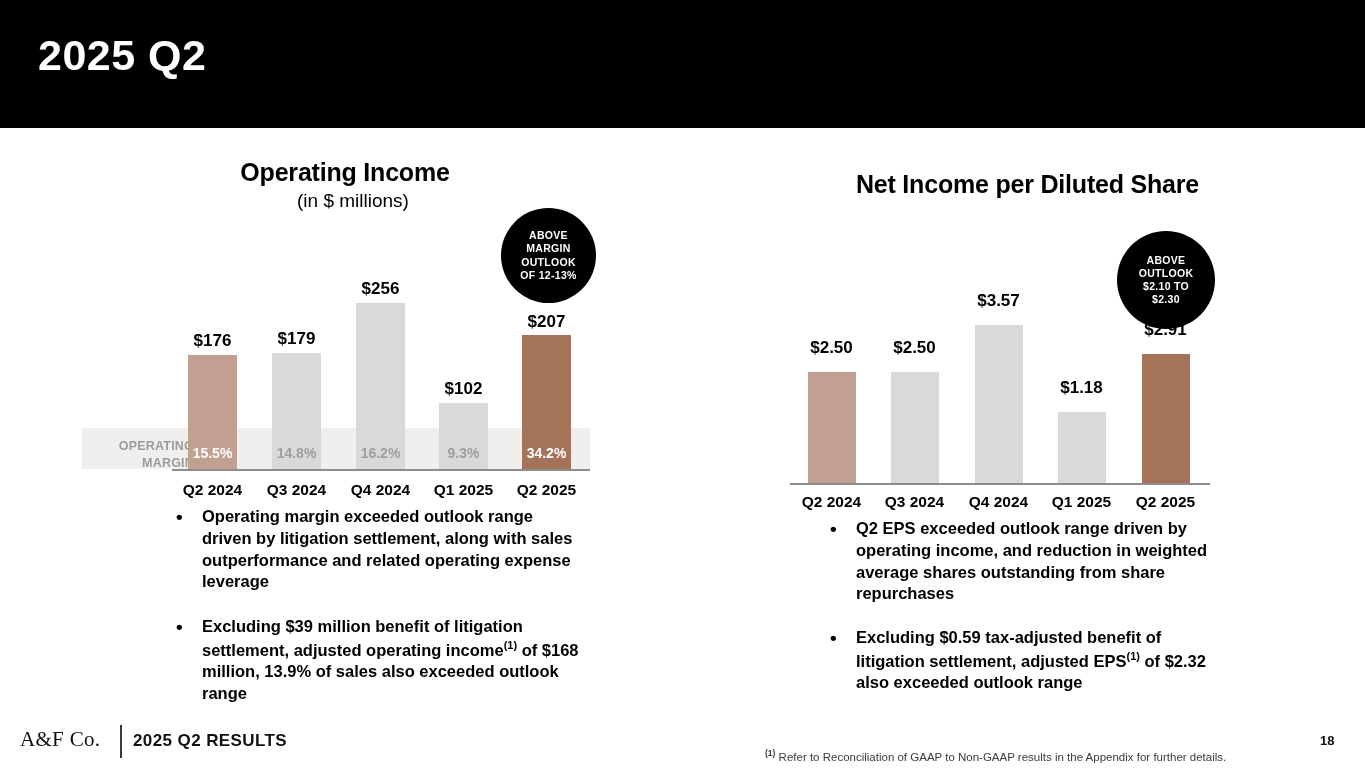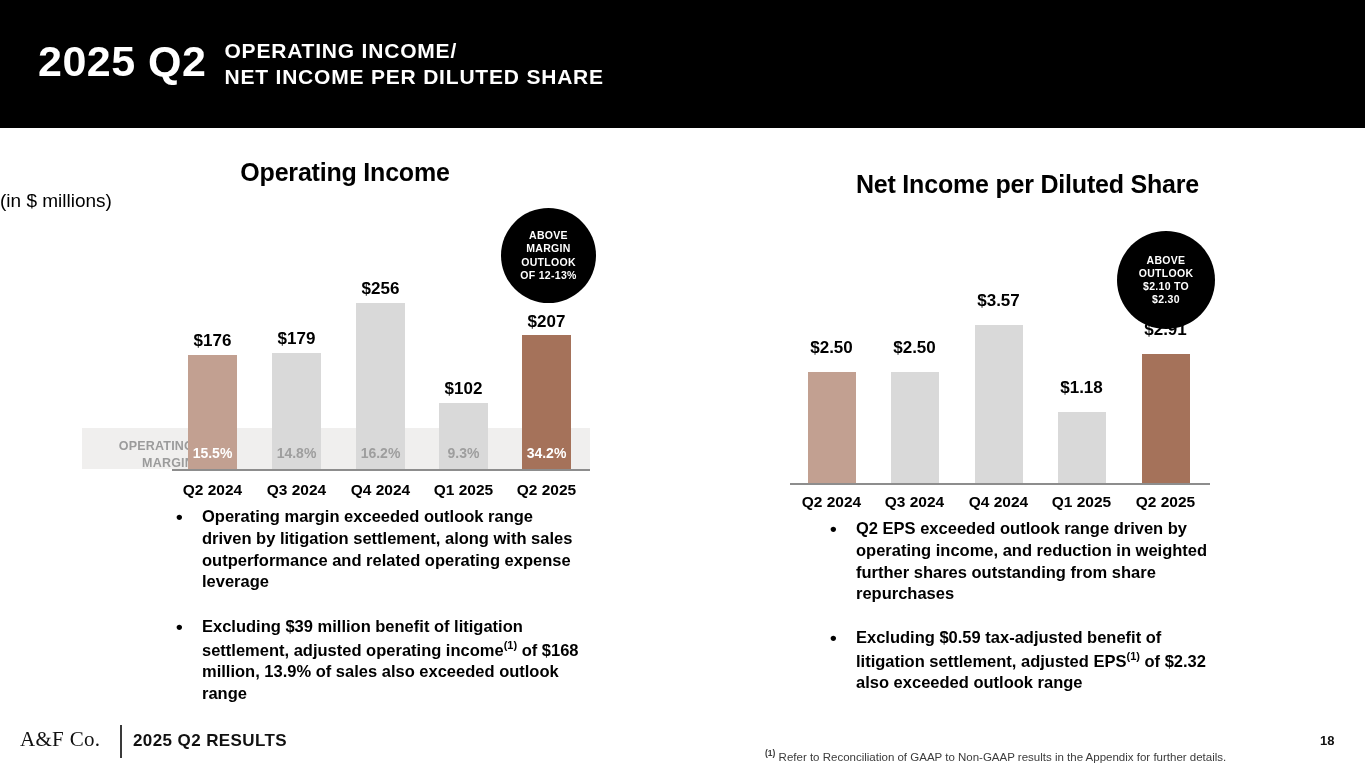--- a/index.html
+++ b/index.html
@@ -60,23 +60,24 @@
     position: absolute;
     width: 100%;
     text-align: center;
     font-size: 25px;
     font-weight: bold;
     letter-spacing: -0.2px;
   }
   .chart-subtitle {
     position: absolute;
     width: 100%;
-    text-align: left;
+    text-align: center;
     font-size: 19px;
     font-weight: normal;
+    margin-left: 8px;
   }
 
   
   .plot { position: absolute; }
   .axis-line {
     position: absolute;
     height: 2px;
     background: #8d8d8d;
   }
   .margin-band {
@@ -209,22 +210,20 @@
     font-weight: bold;
     color: #111111;
   }
 </style>
 </head>
 <body>
 
 <div class="header-bar">
   <div class="header-inner">
     <div class="header-quarter">2025 Q2</div>
-    <div class="header-subject">OPERATING INCOME/
-NET INCOME PER DILUTED SHARE</div>
   </div>
 </div>
 
 <div class="panel panel-left">
 
   <div class="chart-title" style="top:42px;">Operating Income</div>
   <div class="chart-subtitle" style="top:74px;">(in $ millions)</div>
 
   <div class="plot" style="left:0; top:0; width:690px; height:400px;">
 
@@ -306,21 +305,21 @@
 
     <div class="badge" style="left:427px; top:103px; width:98px; height:98px;">ABOVE
 OUTLOOK
 $2.10 TO
 $2.30</div>
   </div>
 
   <div class="bullets" style="left:140px; top:390px; width:400px;">
     <div class="bullet-row">
       <div class="bullet-dot">•</div>
-      <div class="bullet-text"><span>Q2 EPS exceeded outlook range driven by operating income, and reduction in weighted further shares outstanding from share repurchases</span></div>
+      <div class="bullet-text"><span>Q2 EPS exceeded outlook range driven by operating income, and reduction in weighted average shares outstanding from share repurchases</span></div>
     </div>
     <div class="bullet-row" style="margin-top:22px;">
       <div class="bullet-dot">•</div>
       <div class="bullet-text"><span>Excluding $0.59 tax-adjusted benefit of litigation settlement, adjusted EPS</span><span class="sup">(1)</span><span> of $2.32 also exceeded outlook range</span></div>
     </div>
   </div>
 </div>
 
 <div class="footer-logo">A&amp;F Co.</div>
 <div class="footer-divider"></div>

